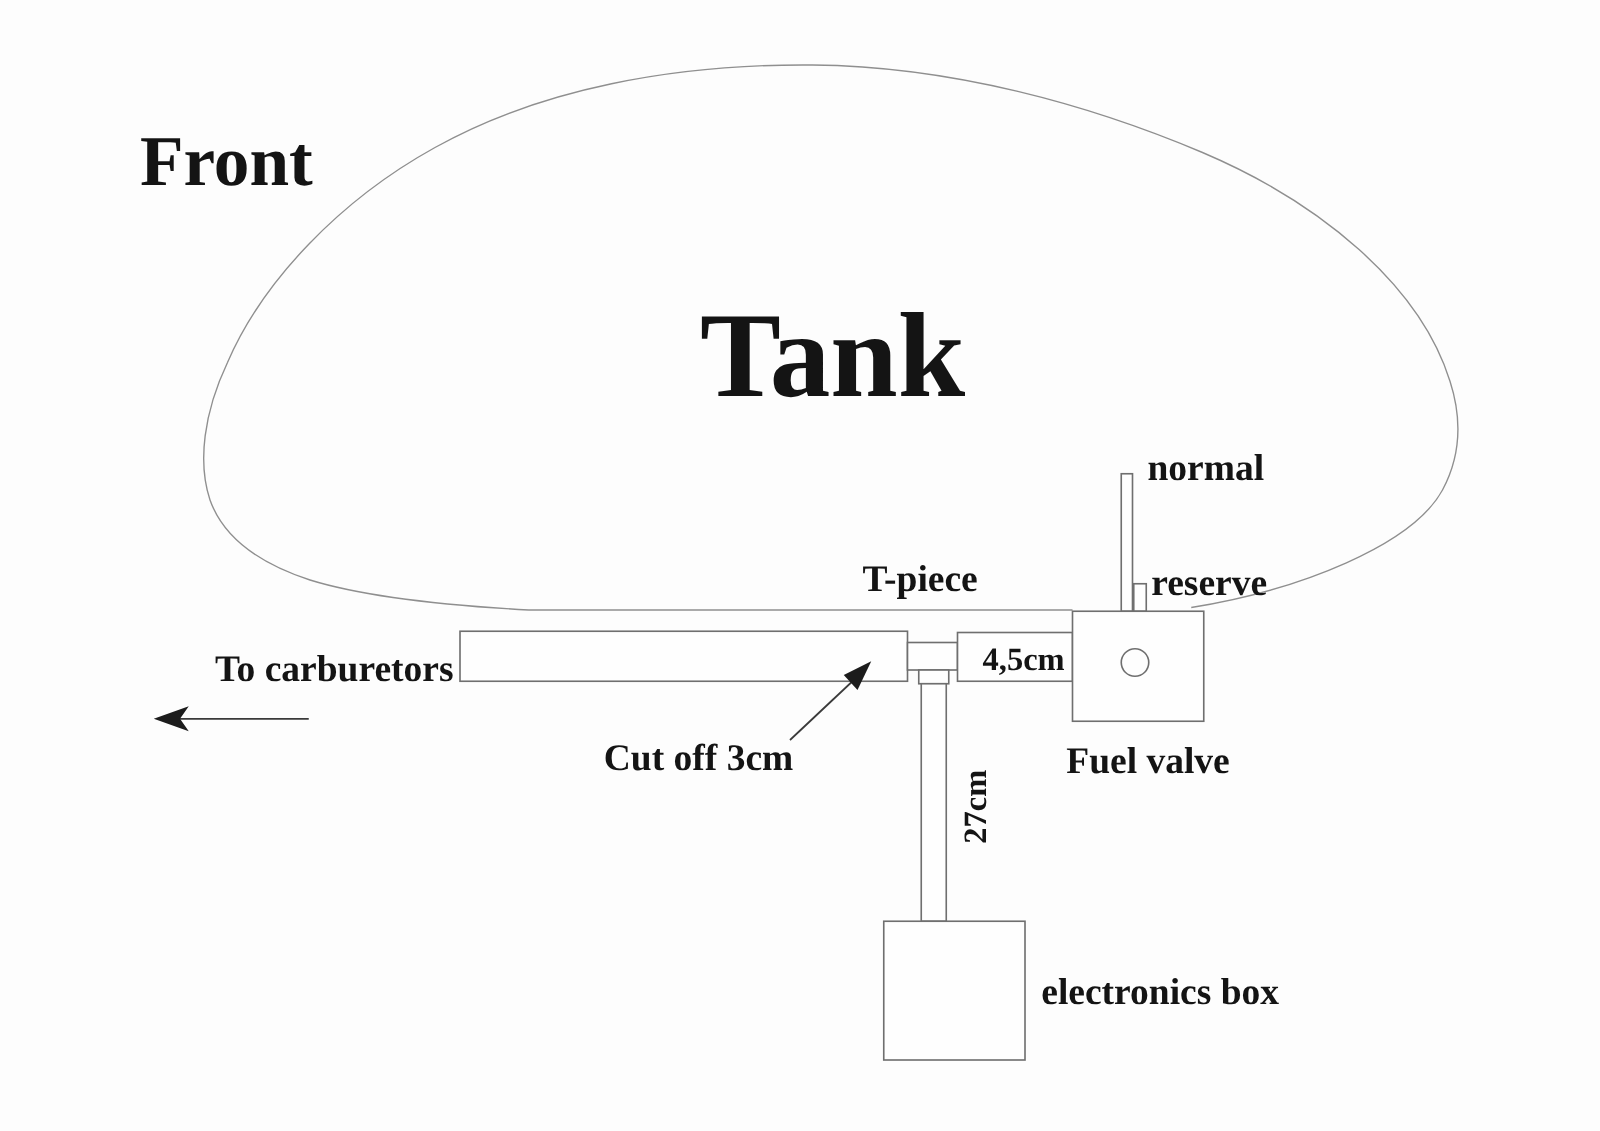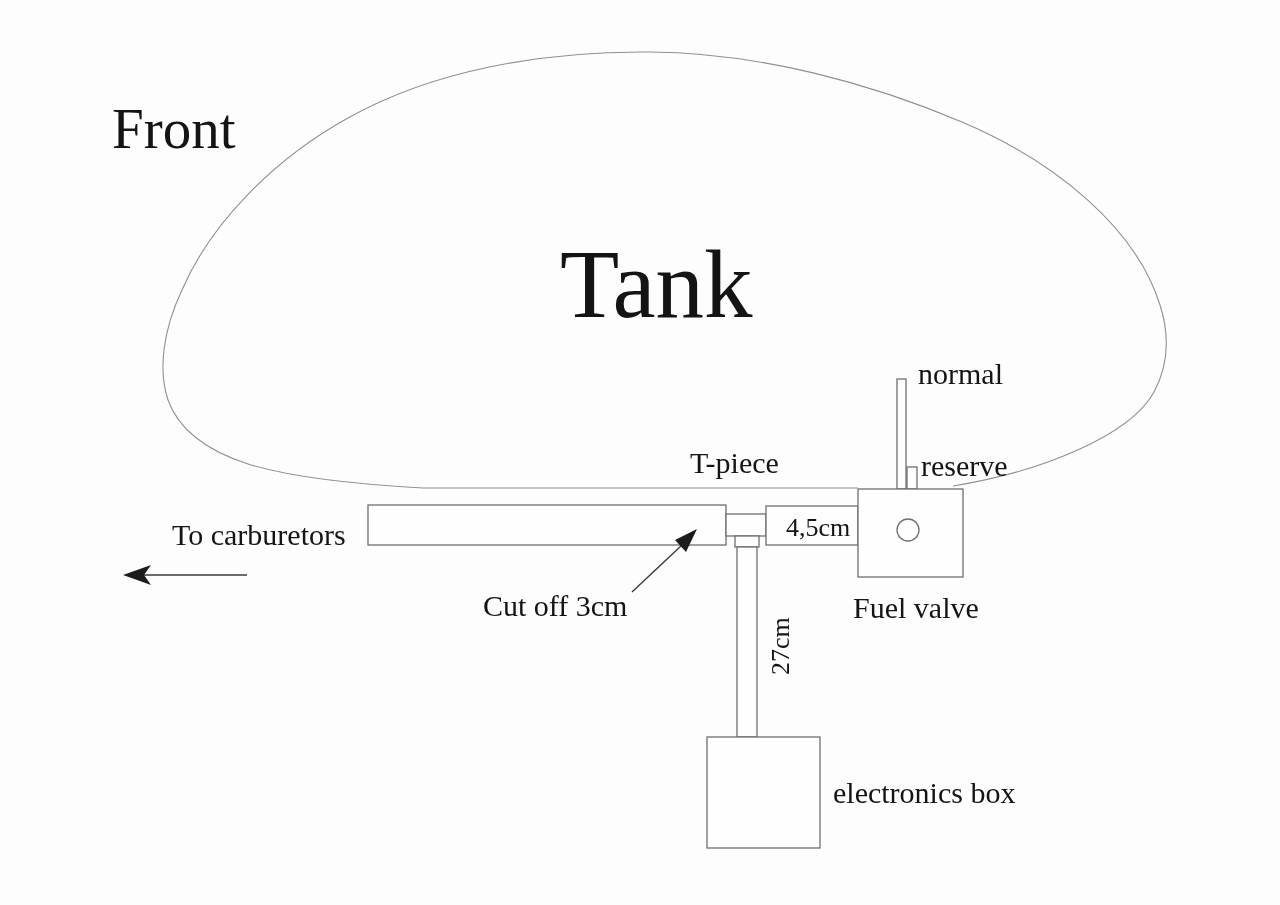--- a/index.html
+++ b/index.html
@@ -7,21 +7,21 @@
     --line:#6f6f6f;
     --tank-outline:#8f8f8f;
     --text:#141414;
   }
   html,body{margin:0;padding:0;}
   body{
     width:1280px;height:905px;overflow:hidden;
     background:var(--background);
     font-family:"Liberation Serif","DejaVu Serif",serif;
   }
-  .canvas{position:relative;width:1280px;height:905px;}
+  .canvas{position:relative;width:1280px;height:905px;font-weight:bold;}
   svg{display:block;}
   .ln{stroke:var(--line);stroke-width:1.3;fill:none;}
   .ln-fill{stroke:var(--line);stroke-width:1.3;fill:#fefefe;}
   .tank-ln{stroke:var(--tank-outline);stroke-width:1.1;fill:none;}
   .arrow-ln{stroke:#3a3a3a;stroke-width:1.4;fill:none;}
   .arrow-head{fill:#1c1c1c;stroke:none;}
   text{fill:var(--text);font-family:"Liberation Serif","DejaVu Serif",serif;}
   .lbl{font-size:30px;}
   .lbl-dim{font-size:26px;}
   .lbl-front{font-size:57px;}

